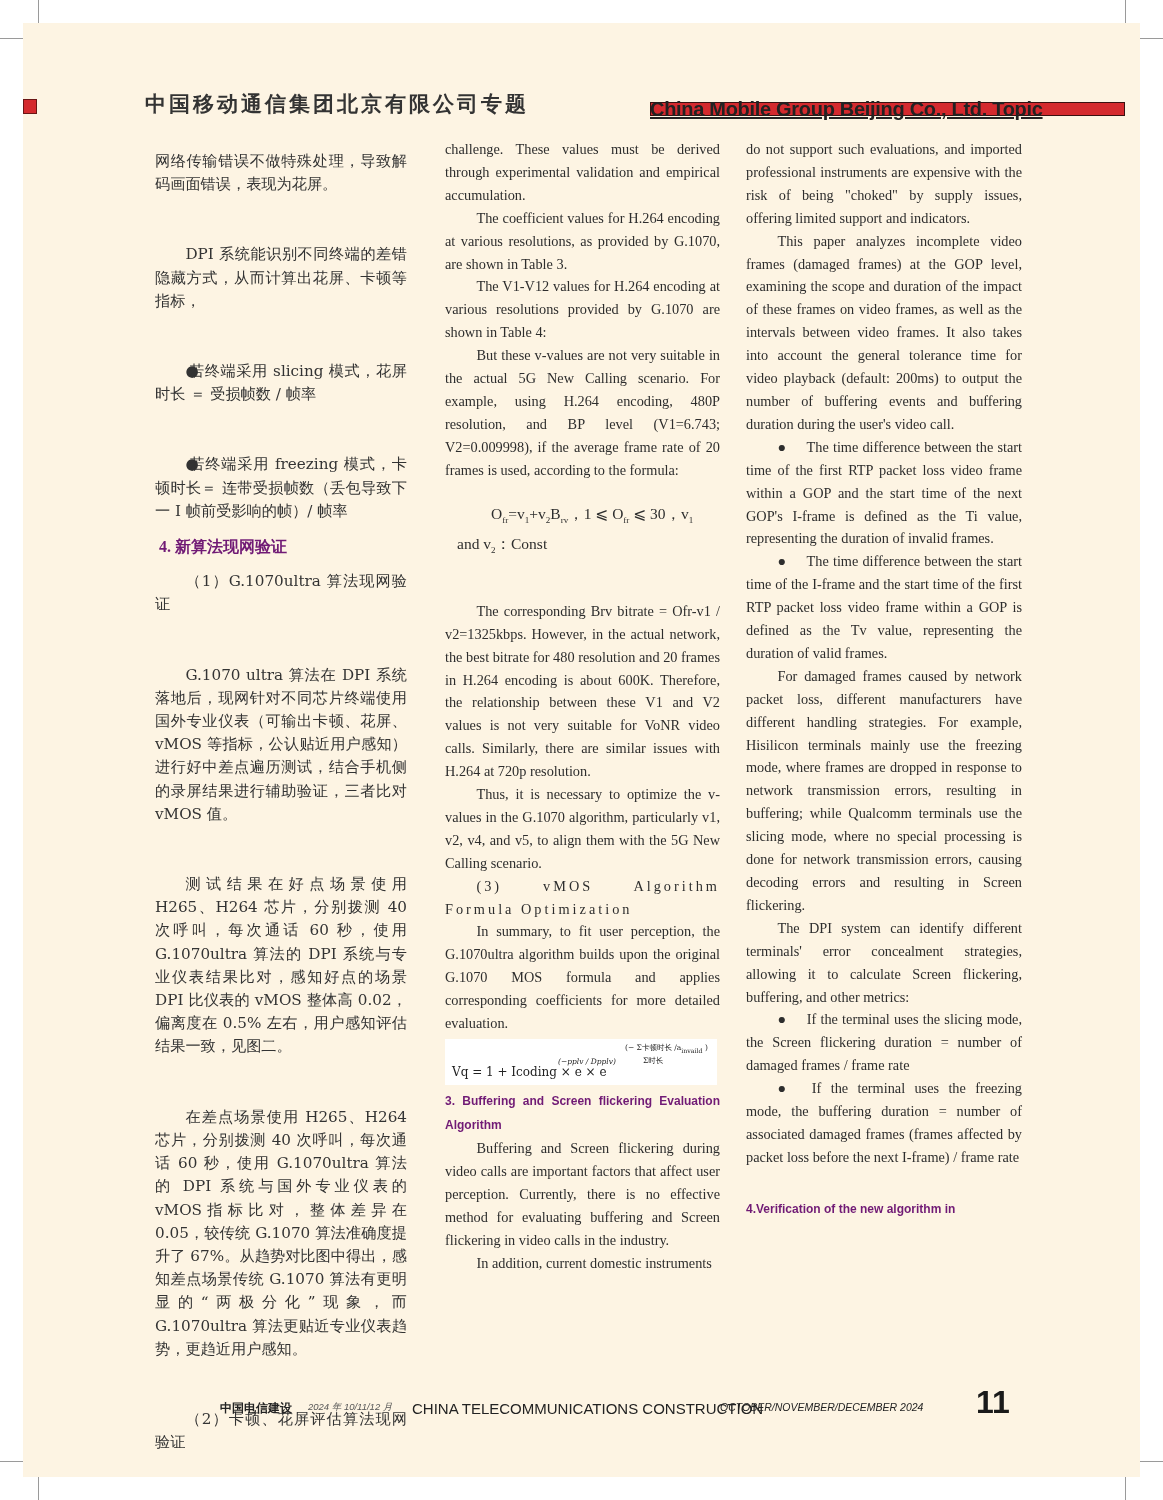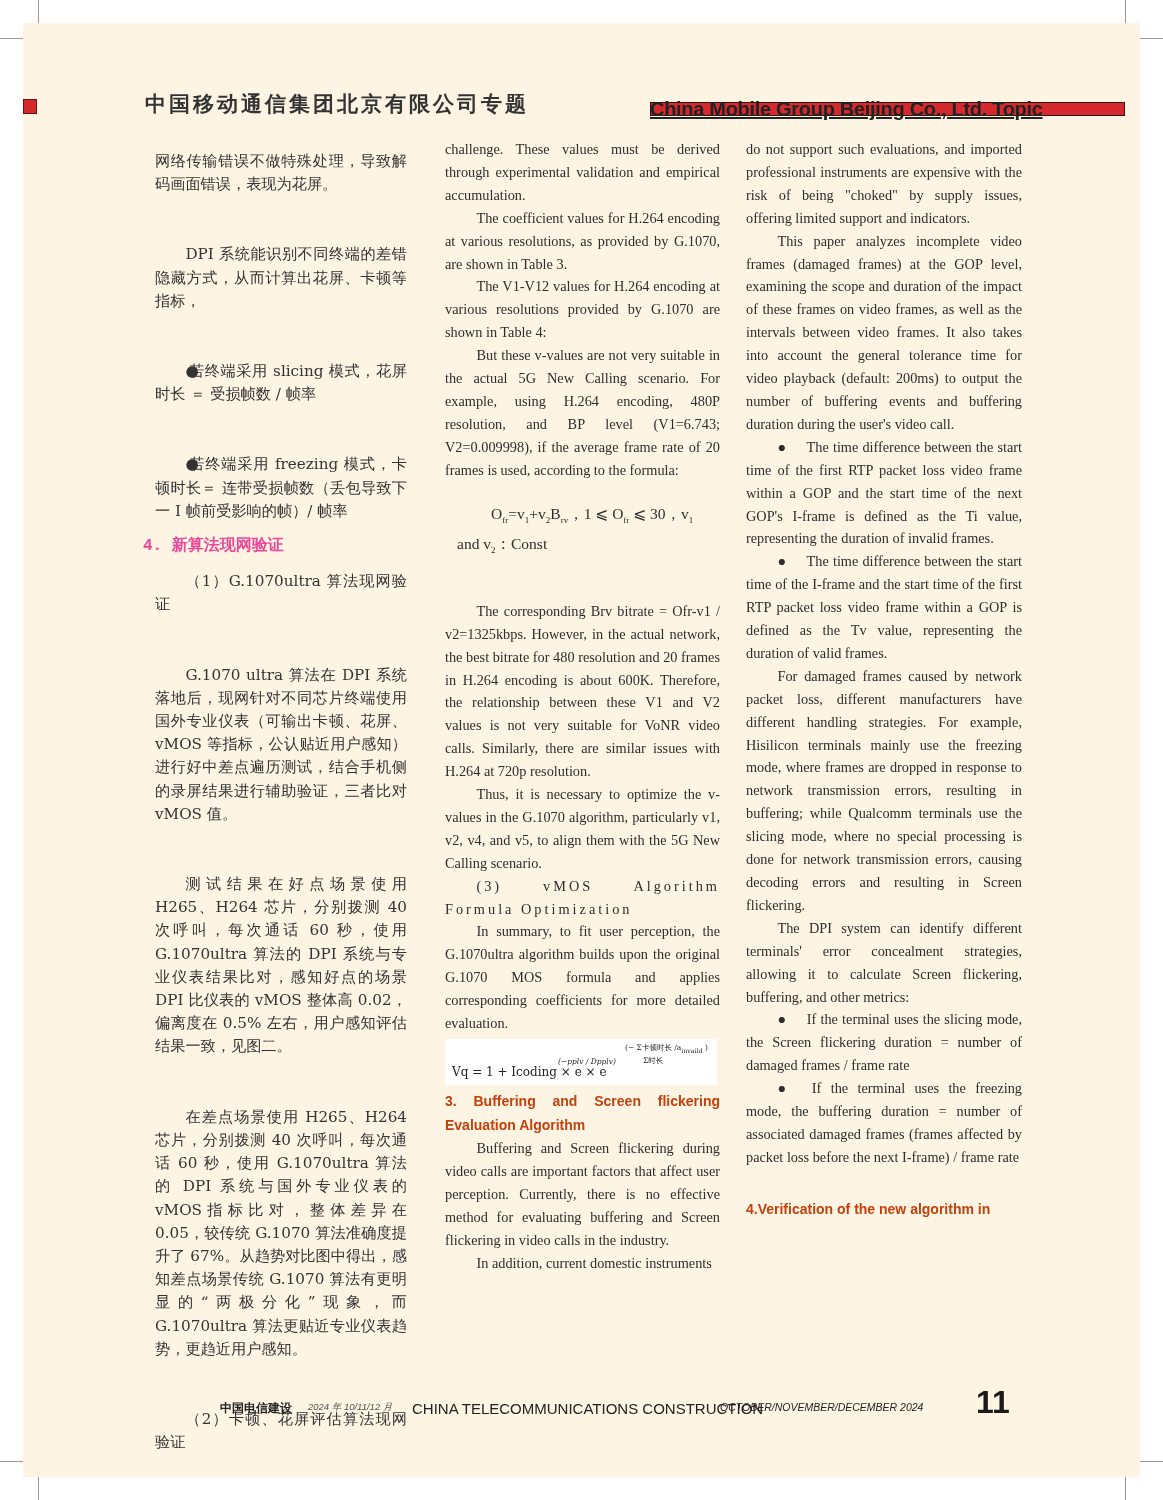--- a/index.html
+++ b/index.html
@@ -23,22 +23,22 @@
     .col { position: absolute; top: 138px; }
     .col1 { left: 143px; width: 276px; font-family: "DejaVu Serif", serif; font-size: 15.2px; line-height: 23.2px; color: #333; }
     .col2 { left: 445px; width: 275px; font-size: 14.3px; line-height: 22.9px; color: #2d2d2d; text-align: justify; }
     .col3 { left: 746px; width: 276px; font-size: 14.3px; line-height: 22.9px; color: #2d2d2d; text-align: justify; }
 
     .col1 p { margin: 12px; text-align: justify; }
     .col1 .gap { height: 23px; }
     .col1 .ind { text-indent: 2em; }
     .col1 .bullet::before { content: "●"; display: inline-block; width: 2.2em; text-indent: 2em; }
 
-    .sec-cn { font-family: Liberation Mono, monospace; font-weight: bold; color: #ec4899; font-size: 16px; margin: 10px 0 8px 0; }
-    .sec-en { font-family: "Liberation Sans", sans-serif; font-weight: bold; color: #c2410c; font-size: 14px; line-height: 24px; margin: 0; }
+    .sec-cn { font-family: Liberation Serif, serif; font-weight: bold; color: #701a75; font-size: 16px; margin: 10px 0 8px 16px; }
+    .sec-en { font-family: "Liberation Sans", sans-serif; font-weight: bold; color: #701a75; font-size: 12px; line-height: 24px; margin: 0; }
 
     .col2 p, .col3 p { margin: 0; }
     .col2 .ind, .col3 .ind { text-indent: 2.2em; }
     .col3 .bullet { text-indent: 2.2em; }
     .col3 .bullet .dot { margin-right: 1.4em; }
 
     .formula1 { margin: 20px 0 38px 12px; font-size: 15.5px; line-height: 23px; }
     .formula1 sub { font-size: 9px; }
 
     .formula2 {

